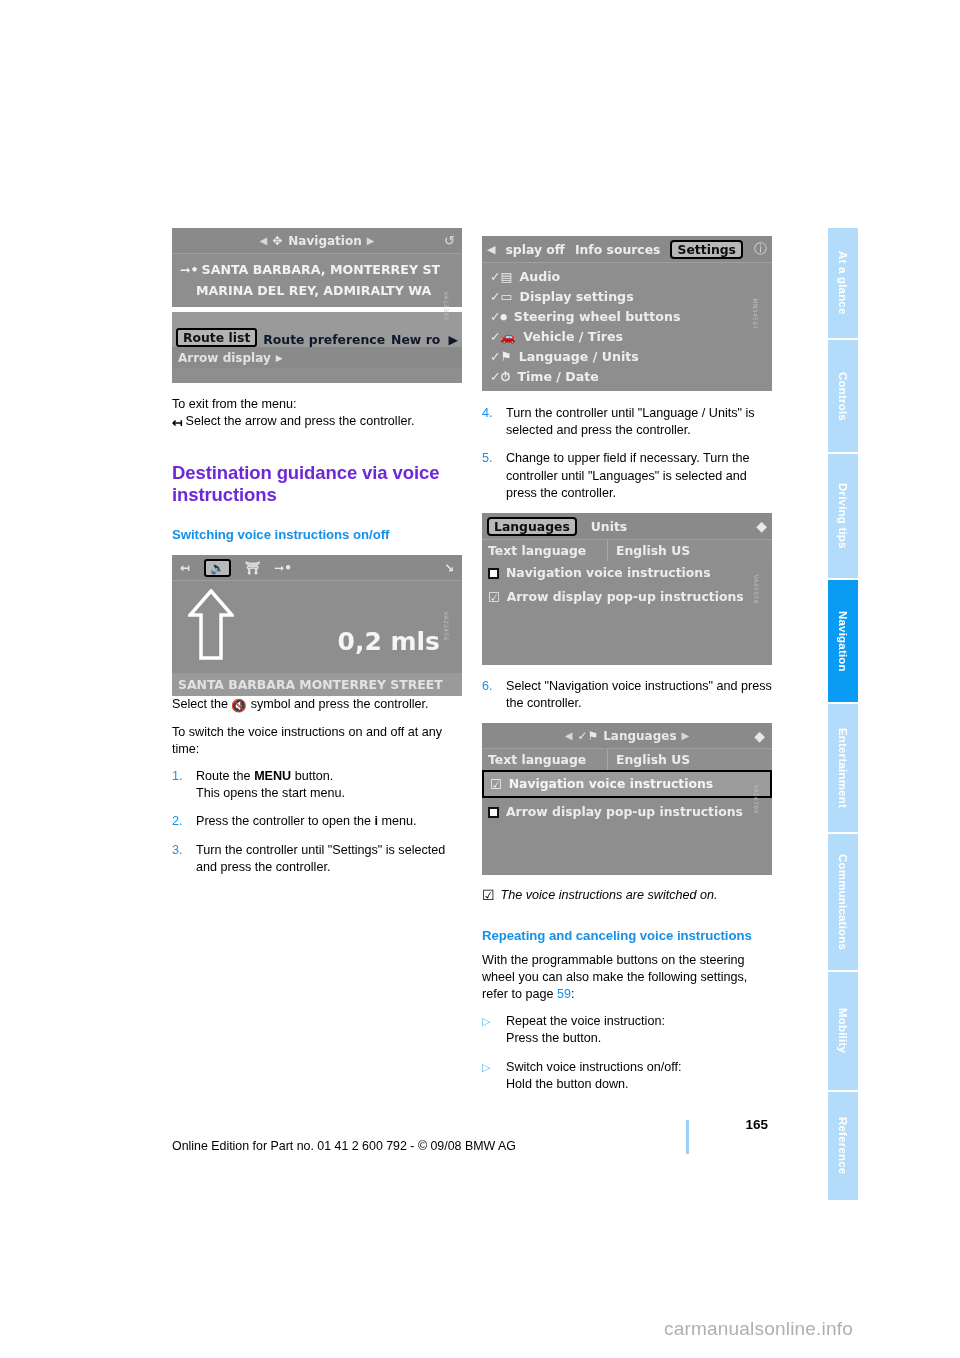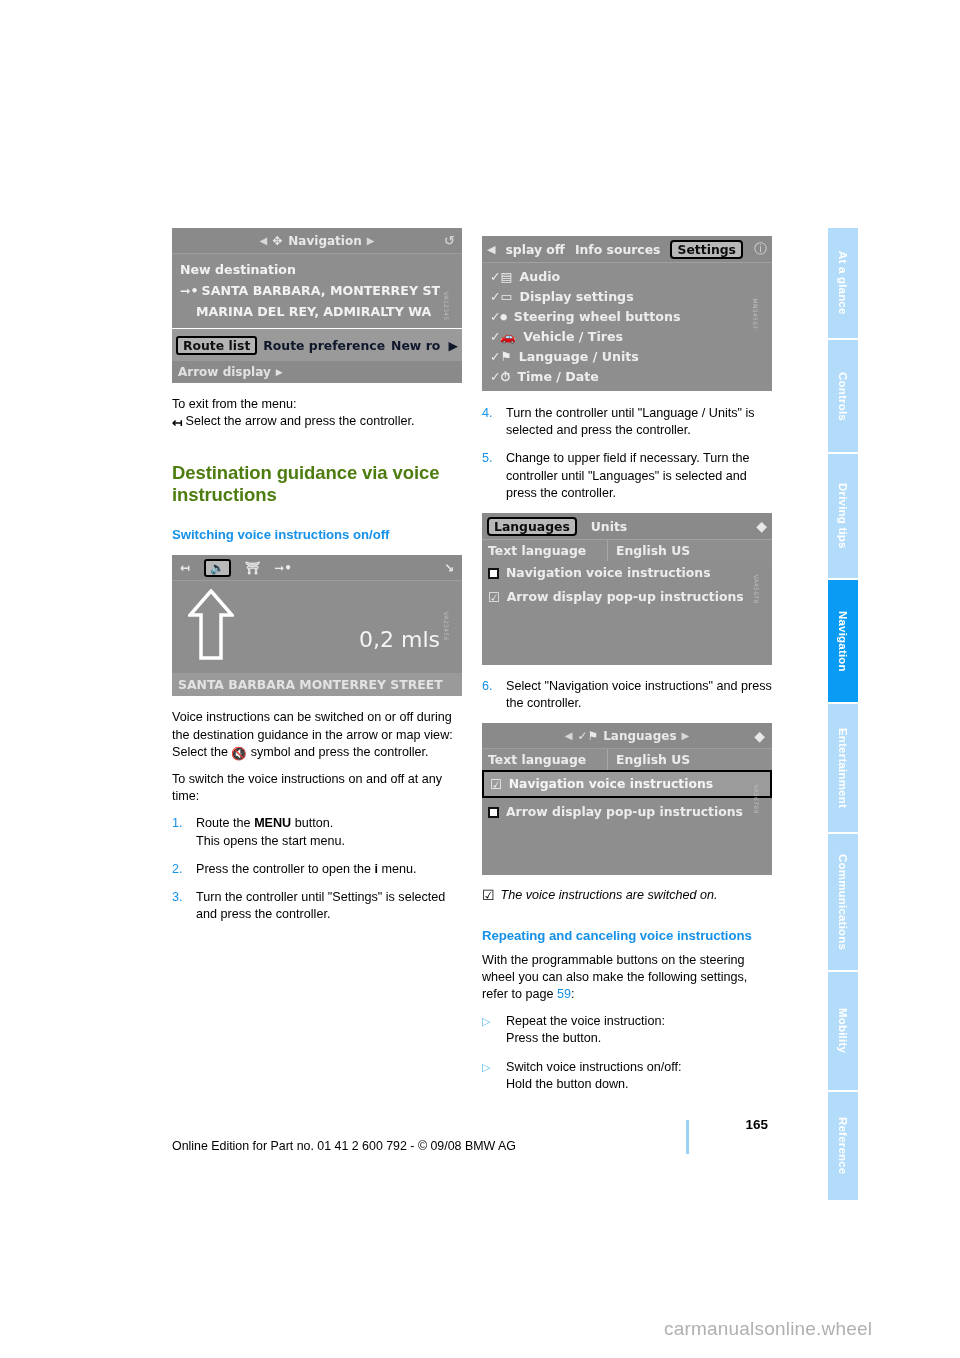--- a/index.html
+++ b/index.html
@@ -20,21 +20,21 @@
   
   .txt {
     font-size: 12.6px; line-height: 17.2px; color: #000;
   }
   .txt.gap  { margin-top: 13px; }
   .txt.gap-s{ margin-top: 8px; }
   .bold { font-weight: bold; }
 
   
   h1.head {
-    color: #4d7c0f; font-size: 18.5px; font-weight: bold;
+    color: #6d28d9; font-size: 18.5px; font-weight: bold;
     line-height: 22px; letter-spacing: -0.1px;
   }
   h2.subhead {
     color: #1591e8; font-size: 13.2px; font-weight: bold;
     line-height: 17px; letter-spacing: -0.05px;
   }
 
   
   .nlist { margin-top: 10px; }
   .nitem { display: flex; margin-bottom: 11px; }
@@ -73,22 +73,22 @@
     color: #e8e8e8; font-size: 12px; font-weight: bold;
     padding: 0 6px; position: relative;
   }
   .shot .bar.center { justify-content: center; }
   .shot .body-area { padding: 4px 8px 6px 8px; }
   .shot .row {
     color: #f2f2f2; font-size: 12.6px; font-weight: bold;
     line-height: 21px; white-space: nowrap;
   }
   .shot .ftr {
-    background: #9a9a9a; border-top: 1px solid #ffffff;
-    height: 33px; display: flex; align-items: center;
+    background: #9a9a9a; border-top: 5px solid #ffffff;
+    height: 40px; display: flex; align-items: flex-end;
     padding: 0 4px; gap: 6px;
   }
   .shot .tag {
     color: #0f172a; font-size: 12.4px; font-weight: bold;
     white-space: nowrap;
   }
   .shot .tag.sel {
     background: #b4b4b4; color: #111;
     border: 2px solid #000; border-radius: 3px;
     padding: 0 5px;
@@ -197,21 +197,20 @@
 
       <div class="shot" style="height:155px;">
         <div class="bar center">
           <span style="color:#d8d8d8;font-size:10px;margin-right:5px;">◀</span>
           <span style="margin-right:6px;font-size:12px;">✥</span>
           <span>Navigation</span>
           <span style="color:#d8d8d8;font-size:10px;margin-left:5px;">▶</span>
           <span style="position:absolute;right:7px;color:#d0d0d0;font-size:13px;">↺</span>
         </div>
         <div class="body-area" style="padding-top:5px;">
-          <div class="row">New destination</div>
           <div class="row">
             <span style="margin-right:3px;">➞•</span><span>SANTA BARBARA, MONTERREY ST</span>
           </div>
           <div class="row" style="padding-left:16px;"><span>MARINA DEL REY, ADMIRALTY WA</span></div>
         </div>
         <div class="ftr">
           <span class="tag sel">Route list</span>
           <span class="tag">Route preference</span>
           <span class="tag">New ro</span>
           <span class="tag" style="margin-left:auto;">▶</span>
@@ -237,29 +236,28 @@
           <span>↤</span>
           <span style="background:#b9b9b9;color:#111;border:2px solid #000;border-radius:3px;padding:0 4px;">🔈</span>
           <span>⛩</span>
           <span>➞•</span>
           <span style="position:absolute;right:8px;">↘</span>
         </div>
         <div style="position:relative;height:92px;">
           <svg width="46" height="72" viewBox="0 0 46 72" style="position:absolute;left:16px;top:8px;">
             <path d="M23 2 L44 26 L33 26 L33 69 L13 69 L13 26 L2 26 Z" fill="none" stroke="#ffffff" stroke-width="3.5"></path>
           </svg>
-          <div style="position:absolute;right:22px;top:46px;color:#f5f5f5;font-size:22px;font-weight:normal;">0,2 mls</div>
+          <div style="position:absolute;right:22px;top:46px;color:#f5f5f5;font-size:25px;font-weight:bold;">0,2 mls</div>
         </div>
         <div class="footline" style="background:#9a9a9a;height:23px;">
           <span style="font-size:12.4px;">SANTA BARBARA MONTERREY STREET</span>
         </div>
         <div class="vcode">VA23456</div>
       </div>
 
-      <div class="txt gap">Voice instructions can be switched on or off during the destination guidance in the arrow or map view:</div>
       <div class="txt">
         <span>Select the</span>
         <span class="inline-ico" style="font-weight:bold;">🔇</span>
         <span>symbol and press the controller.</span>
       </div>
       <div class="txt gap-s">To switch the voice instructions on and off at any time:</div>
 
       <div class="nlist">
         <div class="nitem">
           <div class="num">1.</div>
@@ -433,15 +431,15 @@
       <span>Mobility</span>
     </div>
     <div class="stab" style="height:108px;">
       <span>Reference</span>
     </div>
   </div>
 
   <div class="pagenum">165</div>
   <div class="editionline">Online Edition for Part no. 01 41 2 600 792 - © 09/08 BMW AG</div>
   <div class="footer-rule"></div>
-  <div class="watermark">carmanualsonline.wheel</div>
+  <div class="watermark">carmanualsonline.info</div>
 
 </div>
 
 </body></html>

